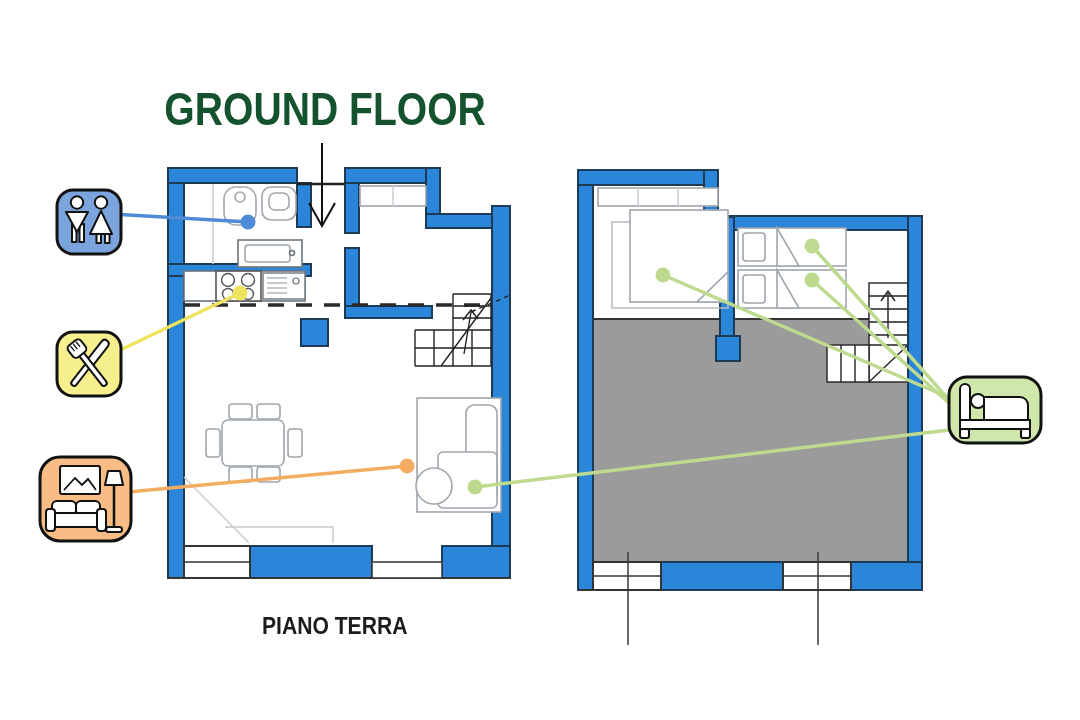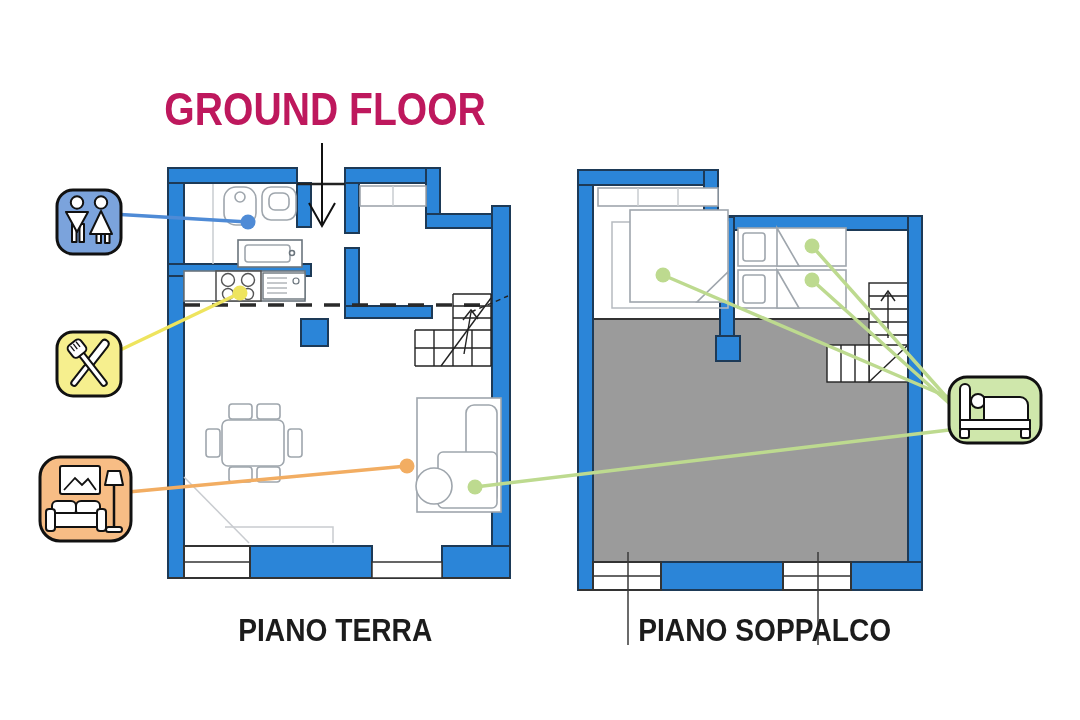--- a/index.html
+++ b/index.html
@@ -1,22 +1,22 @@
 <!DOCTYPE html>
 <html><head>
 <meta charset="utf-8">
 <style>
   html,body{margin:0;padding:0;background:#fff;}
   #stage{position:relative;width:1080px;height:720px;background:#ffffff;overflow:hidden;
          font-family:"Liberation Sans", sans-serif;}
   #planscanvas{position:absolute;left:0;top:0;}
   .title{position:absolute;display:flex;justify-content:center;align-items:flex-start;
-         font-weight:700;font-size:46px;color:#be185d;letter-spacing:0px;white-space:nowrap;}
+         font-weight:700;font-size:46px;color:#14532d;letter-spacing:0px;white-space:nowrap;}
   .title span{display:inline-block;transform:scaleX(.85);}
-  .caption{position:absolute;display:flex;justify-content:center;font-weight:600;font-size:32px;
+  .caption{position:absolute;display:flex;justify-content:center;font-weight:600;font-size:24px;
          color:#1c1c1c;white-space:nowrap;}
   .caption span{display:inline-block;transform:scaleX(.88);}
   .legend-icon{position:absolute;}
   
   .wall{fill:#2b85d8;stroke:#1d3a57;stroke-width:2;}
   .furn{fill:#ffffff;stroke:#9fa6ad;stroke-width:1.6;}
   .furnD{fill:#ffffff;stroke:#6b757d;stroke-width:1.6;}
   .stair{stroke:#222;stroke-width:1.4;fill:none;}
   .edge{stroke:#333;stroke-width:2.2;fill:none;}
   .lightline{stroke:#c9ccd0;stroke-width:1.5;fill:none;}
@@ -297,17 +297,14 @@
         <rect class="glyph" stroke-width="2.5" x="13" y="45" width="70" height="9"></rect>
         <rect class="glyph" stroke-width="2.5" x="13" y="54" width="9" height="9" rx="2"></rect>
         <rect class="glyph" stroke-width="2.5" x="74" y="54" width="9" height="9" rx="2"></rect>
       </g>
     </svg>
   </div>
 
   <div class="caption" style="left:170px;top:612px;width:330px">
     <span>PIANO TERRA</span>
     </div>
-  <div class="caption" style="left:595px;top:612px;width:340px">
-    <span>PIANO SOPPALCO</span>
-    </div>
 
 </div>
 
 </body></html>

